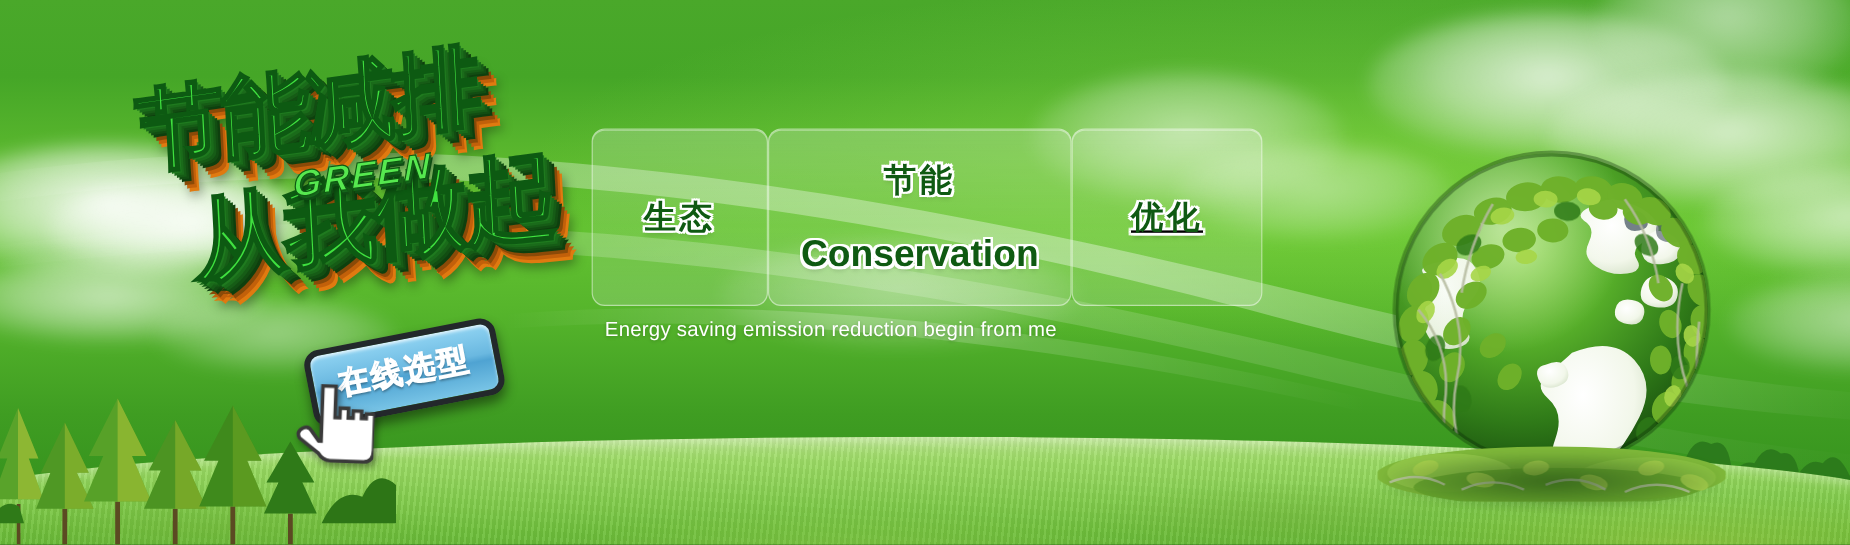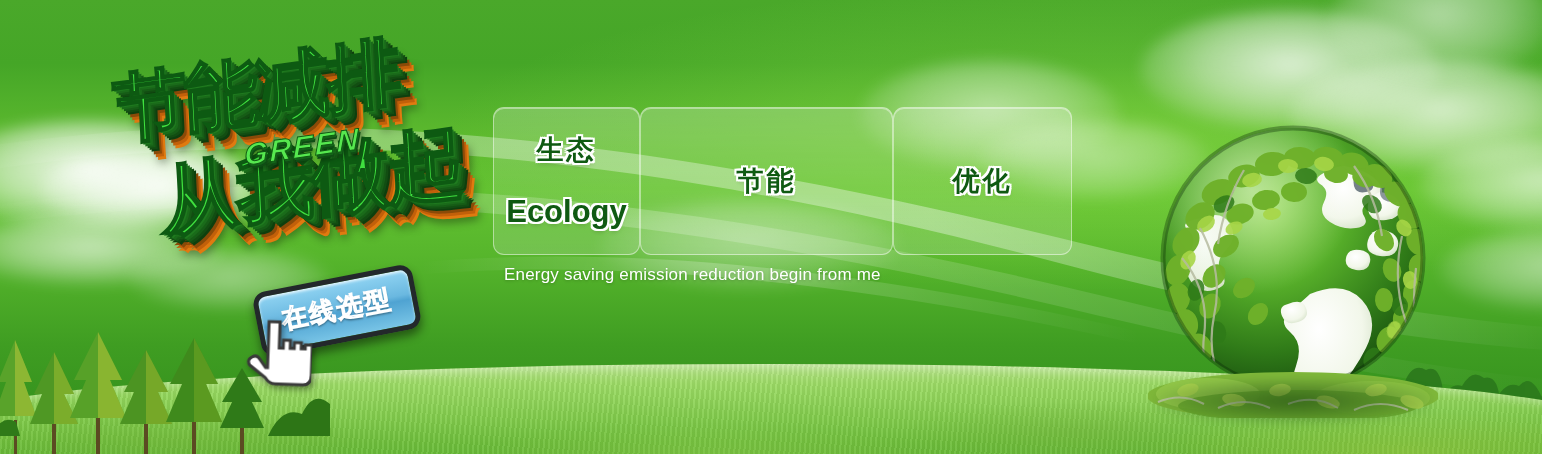--- a/index.html
+++ b/index.html
@@ -151,21 +151,21 @@
     border:1px solid rgba(255,255,255,0.45);
     border-radius:11px;
     background:linear-gradient(180deg, rgba(255,255,255,0.22) 0%, rgba(255,255,255,0.10) 55%, rgba(255,255,255,0.17) 100%);
     box-shadow:inset 0 1px 0 rgba(255,255,255,0.4);
     display:flex; flex-direction:column;
     align-items:center; justify-content:center;
     gap:26px;
     cursor:pointer;
   }
   .card.wide { width:253px; }
-  .card.mid  { width:179px; }
+  .card.mid  { width:159px;text-decoration:underline; }
   .card-cn {
     font-size:27px; font-weight:bold; letter-spacing:3px;
     color:#0f5a12;
     text-shadow:
       -2px -2px 0 #fff, 2px -2px 0 #fff, -2px 2px 0 #fff, 2px 2px 0 #fff,
       0 -2px 0 #fff, 0 2px 0 #fff, -2px 0 0 #fff, 2px 0 0 #fff,
       0 3px 4px rgba(0,0,0,0.18);
   }
   .card-en {
     font-size:31px; font-weight:bold; letter-spacing:0px;
@@ -315,24 +315,24 @@
   <div class="cta">在线选型</div>
   <div class="hand-cursor">
     <svg width="66" height="74" viewBox="0 0 66 74">
       <path d="M26 4 h7 v26 h4 v-8 h7 v8 h4 v-6 h7 v6 h4 v-4 h7 v30 q0 10 -8 10 h-28 q-6 0 -10 -6 L4 48 q-3 -5 2 -8 q5 -3 8 2 l6 8 h2 V4 Z" fill="#ffffff" stroke="#3a3a3a" stroke-width="3" stroke-linejoin="miter"></path>
     </svg>
   </div>
 
   <div class="cards">
     <div class="card">
       <div class="card-cn">生态</div>
-      <div class="card-en">Ecology</div>
     </div>
     <div class="card wide">
       <div class="card-cn">节能</div>
+      <div class="card-en">Conservation</div>
     </div>
     <div class="card mid">
       <div class="card-cn">优化</div>
     </div>
   </div>
 
   <div class="subtitle">Energy saving emission reduction begin from me</div>
 
   <div class="globe-wrap">
     <div class="globe-shadow"></div>

